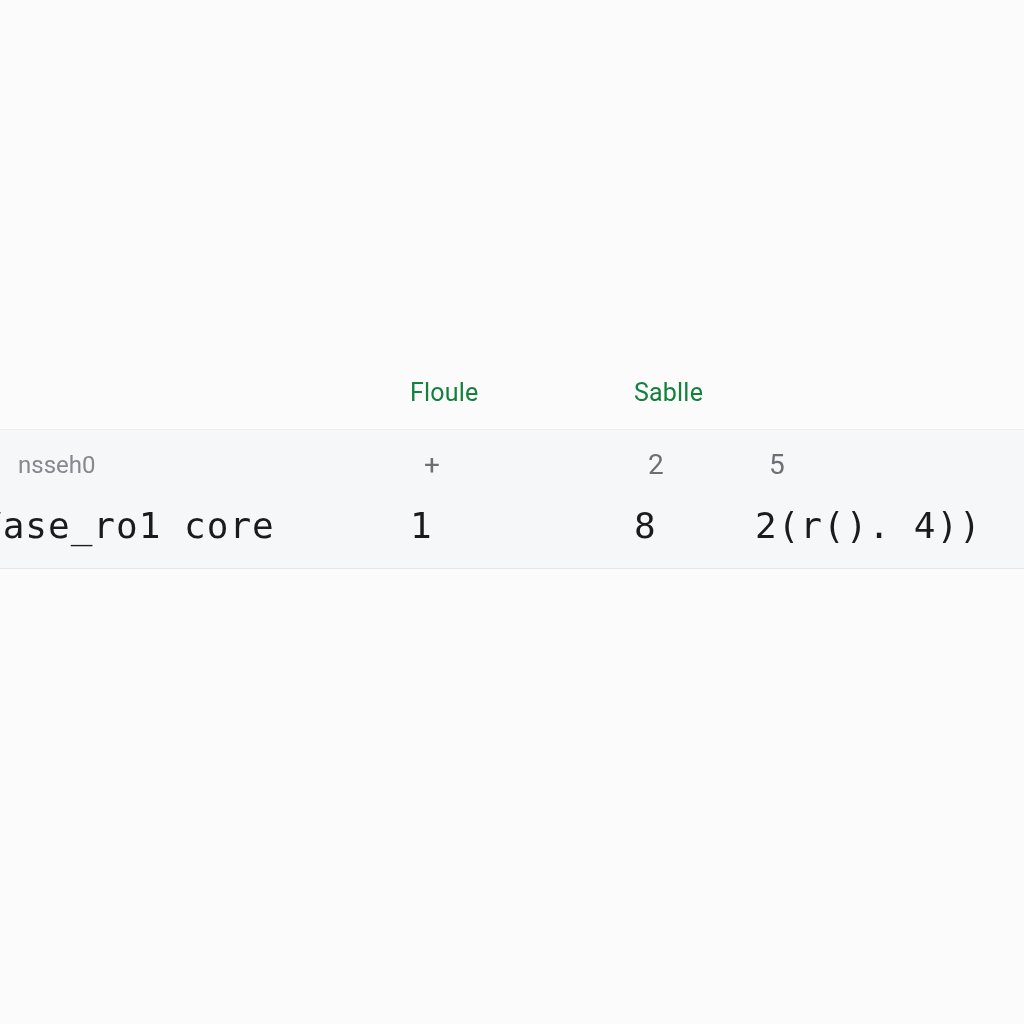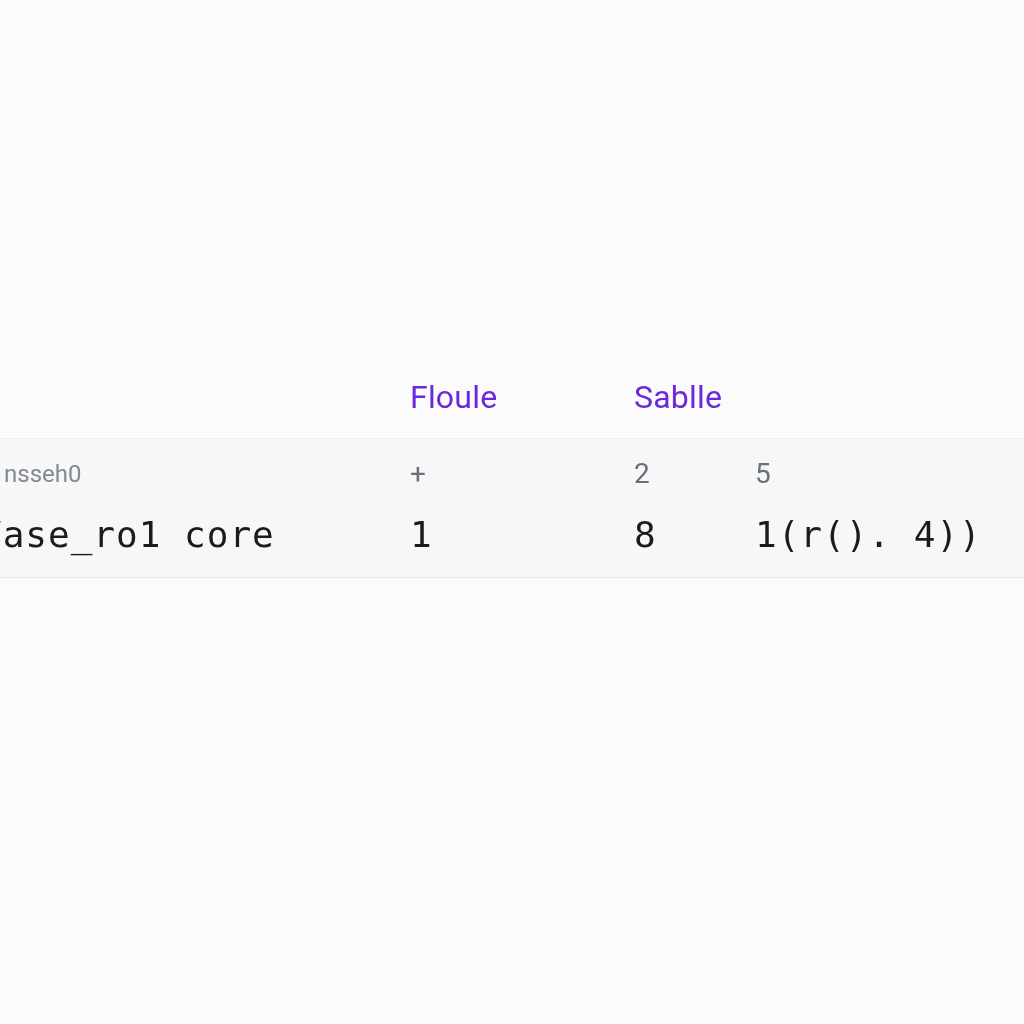--- a/index.html
+++ b/index.html
@@ -28,37 +28,37 @@
   }
 
   .header-row {
     display: grid;
     grid-template-columns: 410px 180px 165px 1fr;
     align-items: end;
     padding-bottom: 22px;
     border-bottom: 1px solid #eceeef;
   }
   .header-cell {
-    color: #6d28d9;
-    font-size: 32px;
+    color: #15803d;
+    font-size: 25px;
     font-weight: 400;
     letter-spacing: 0.2px;
   }
 
   .data-rows {
     background: #f6f7f8;
     border-bottom: 1px solid #e5e7ea;
   }
 
   .row {
     display: grid;
     grid-template-columns: 410px 180px 165px 1fr;
     align-items: center;
   }
-  .row.first  { padding: 18px 0 12px; }
+  .row.first  { padding: 18px 14px 12px; }
   .row.second { padding: 12px 0 22px; }
 
   .small-label {
     color: #85898e;
     font-size: 24px;
     font-weight: 400;
     padding-left: 4px;
   }
   .small-val {
     color: #6c7075;
@@ -106,19 +106,19 @@
         <div class="small-label col-name">nsseh0</div>
         <div class="small-val col-a">+</div>
         <div class="small-val col-b">2</div>
         <div class="small-val col-c">5</div>
       </div>
 
       <div class="row second">
         <div class="mono-label col-name">Vase_ro1 core</div>
         <div class="mono-val col-a">1</div>
         <div class="mono-val col-b">8</div>
-        <div class="mono-val col-c">1(r(). 4))</div>
+        <div class="mono-val col-c">2(r(). 4))</div>
       </div>
 
     </div>
   </div>
 
 </div>
 
 </body></html>

